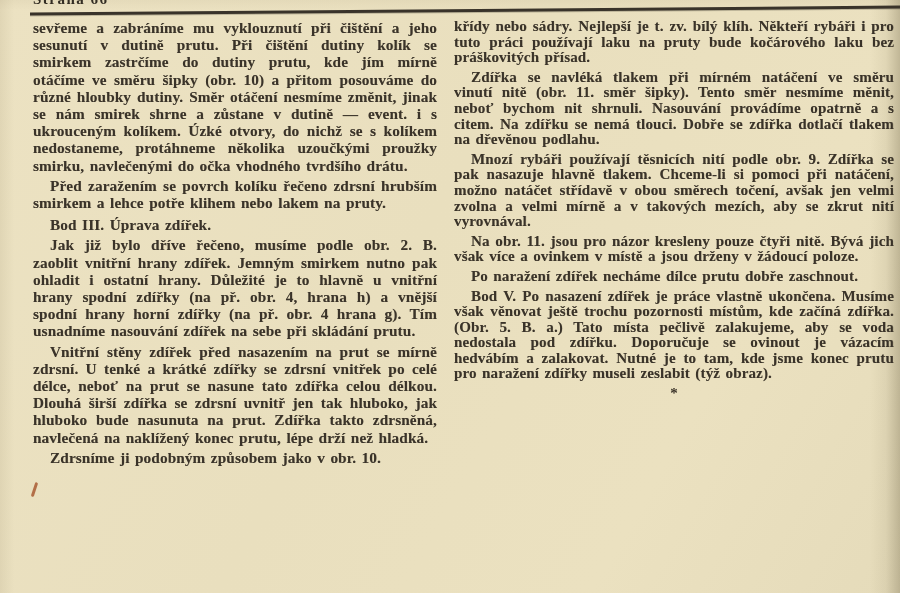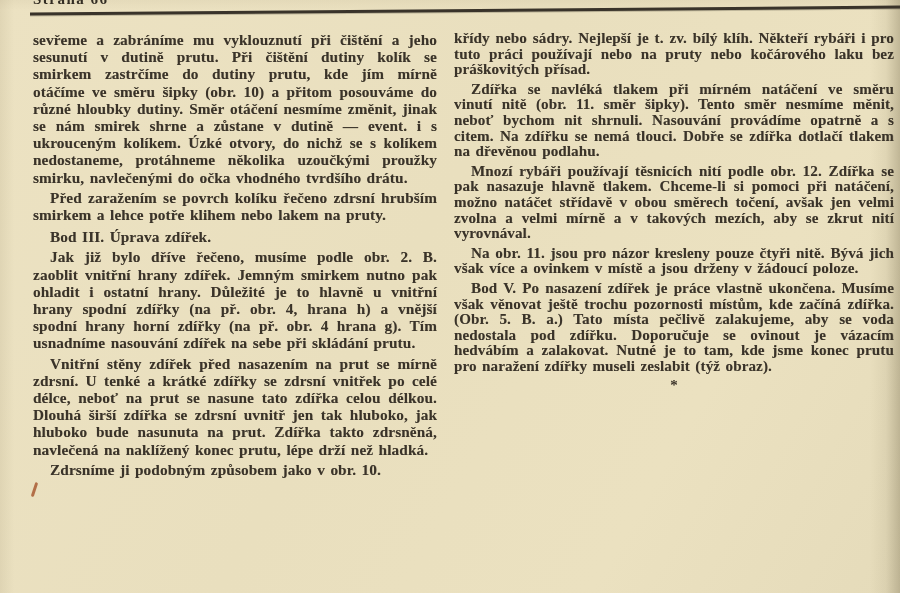--- a/index.html
+++ b/index.html
@@ -31,21 +31,21 @@
   }
   .pencil-mark {
     position: absolute; left: 33px; top: 482px;
     width: 2.5px; height: 15px;
     background: #a95a33;
     transform: rotate(18deg);
     border-radius: 2px;
     opacity: 0.85;
   }
   .columns {
-    position: absolute; top: 31px; left: 33px;
+    position: absolute; top: 19px; left: 33px;
     display: flex; gap: 17px;
   }
   .col { color: #3a3329; font-weight: bold; }
   .col-left  { width: 404px; font-size: 15.2px; line-height: 17.2px; }
   .col-right { width: 440px; font-size: 15px;   line-height: 15.6px; }
   .para {
     margin: 0; text-align: justify;
     letter-spacing: 0.15px; word-spacing: 1.5px;
     text-shadow: 0.3px 0.3px 0 rgba(58,51,41,0.35);
   }
@@ -74,22 +74,23 @@
     <div class="col col-left">
       <p class="para">sevřeme a zabráníme mu vyklouznutí při čištění a jeho sesunutí v dutině prutu. Při čištění dutiny kolík se smirkem zastrčíme do dutiny prutu, kde jím mírně otáčíme ve směru šipky (obr. 10) a přitom posouváme do různé hloubky dutiny. Směr otáčení nesmíme změnit, jinak se nám smirek shrne a zůstane v dutině — event. i s ukrouceným kolíkem. Úzké otvory, do nichž se s kolíkem nedostaneme, protáhneme několika uzoučkými proužky smirku, navlečenými do očka vhodného tvrdšího drátu.</p>
       <p class="para indent">Před zaražením se povrch kolíku řečeno zdrsní hrubším smirkem a lehce potře klihem nebo lakem na pruty.</p>
       <p class="para heading">Bod III. Úprava zdířek.</p>
       <p class="para indent">Jak již bylo dříve řečeno, musíme podle obr. 2. B. zaoblit vnitřní hrany zdířek. Jemným smirkem nutno pak ohladit i ostatní hrany. Důležité je to hlavně u vnitřní hrany spodní zdířky (na př. obr. 4, hrana h) a vnější spodní hrany horní zdířky (na př. obr. 4 hrana g). Tím usnadníme nasouvání zdířek na sebe při skládání prutu.</p>
       <p class="para indent">Vnitřní stěny zdířek před nasazením na prut se mírně zdrsní. U tenké a krátké zdířky se zdrsní vnitřek po celé délce, neboť na prut se nasune tato zdířka celou délkou. Dlouhá širší zdířka se zdrsní uvnitř jen tak hluboko, jak hluboko bude nasunuta na prut. Zdířka takto zdrsněná, navlečená na naklížený konec prutu, lépe drží než hladká.</p>
       <p class="para indent">Zdrsníme ji podobným způsobem jako v obr. 10.</p>
     </div>
 
     <div class="col col-right">
-      <p class="para">křídy nebo sádry. Nejlepší je t. zv. bílý klíh. Někteří rybáři i pro tuto práci používají nebo na pruty nebo kočárového laku bez práškovitých přísad.</p>
+      <p class="para">křídy nebo sádry. Nejlepší je t. zv. bílý klíh. Někteří rybáři i pro tuto práci používají laku na pruty bude kočárového laku bez práškovitých přísad.</p>
       <p class="para indent">Zdířka se navléká tlakem při mírném natáčení ve směru vinutí nitě (obr. 11. směr šipky). Tento směr nesmíme měnit, neboť bychom nit shrnuli. Nasouvání provádíme opatrně a s citem. Na zdířku se nemá tlouci. Dobře se zdířka dotlačí tlakem na dřevěnou podlahu.</p>
-      <p class="para indent">Mnozí rybáři používají těsnicích nití podle obr. 12. Zdířka se pak nasazuje hlavně tlakem. Chceme-li si pomoci při natáčení, možno natáčet střídavě v obou směrech točení, avšak jen velmi zvolna a velmi mírně a v takových mezích, aby se zkrut nití vyrovnával.</p>
+      <p class="para indent">Mnozí rybáři používají těsnicích nití podle obr. 9. Zdířka se pak nasazuje hlavně tlakem. Chceme-li si pomoci při natáčení, možno natáčet střídavě v obou směrech točení, avšak jen velmi zvolna a velmi mírně a v takových mezích, aby se zkrut nití vyrovnával.</p>
       <p class="para indent">Na obr. 11. jsou pro názor kresleny pouze čtyři nitě. Bývá jich však více a ovinkem v místě a jsou drženy v žádoucí poloze.</p>
+      <p class="para indent">Po naražení zdířek necháme dílce prutu dobře zaschnout.</p>
       <p class="para indent">Bod V. Po nasazení zdířek je práce vlastně ukončena. Musíme však věnovat ještě trochu pozornosti místům, kde začíná zdířka. (Obr. 5. B. a.) Tato místa pečlivě zalakujeme, aby se voda nedostala pod zdířku. Doporučuje se ovinout je vázacím hedvábím a zalakovat. Nutné je to tam, kde jsme konec prutu pro naražení zdířky museli zeslabit (týž obraz).</p>
       <div class="divider">*</div>
     </div>
 
   </div>
 </div>
 
 </body></html>

